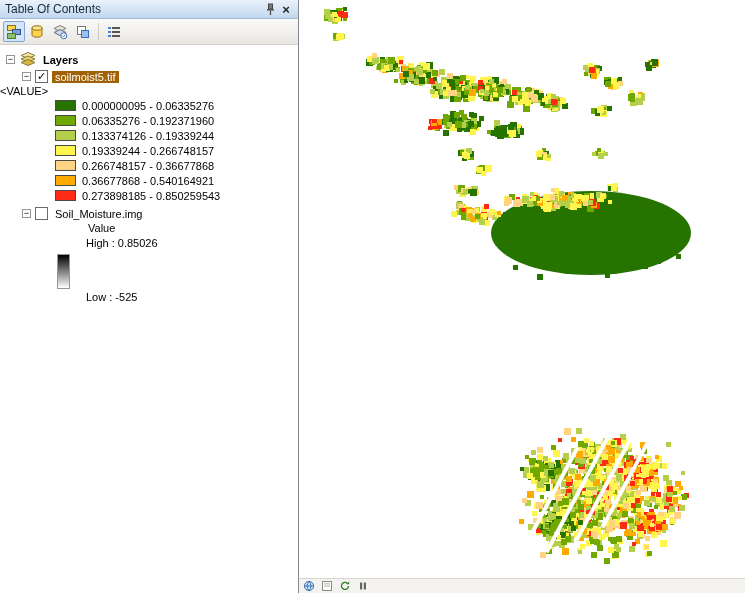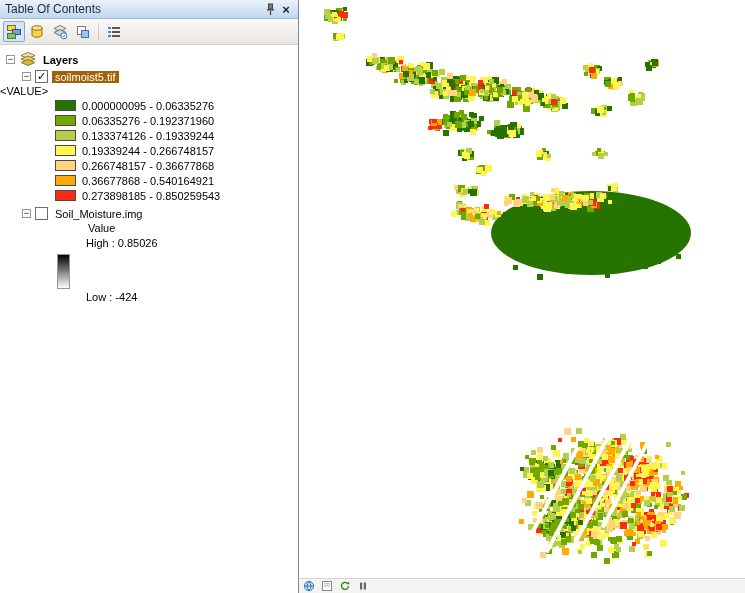--- a/index.html
+++ b/index.html
@@ -158,21 +158,21 @@
       </div>
 
       <div class="sub-row" style="padding-left:88px">
         <span>Value</span>
       </div>
       <div class="sub-row">
         <span>High : 0.85026</span>
       </div>
       <div id="ramp"></div>
       <div class="sub-row">
-        <span>Low : -424</span>
+        <span>Low : -525</span>
       </div>
 
     </div>
   </div>
 
   <div id="map">
     <svg id="mapsvg" width="446" height="578" viewBox="0 0 446 578">
         <rect x="30" y="13" width="6" height="6" fill="#b4d04a"></rect>
         <rect x="36" y="11" width="5" height="5" fill="#fff54d"></rect>
         <rect x="40" y="8" width="5" height="5" fill="#70a800"></rect>

